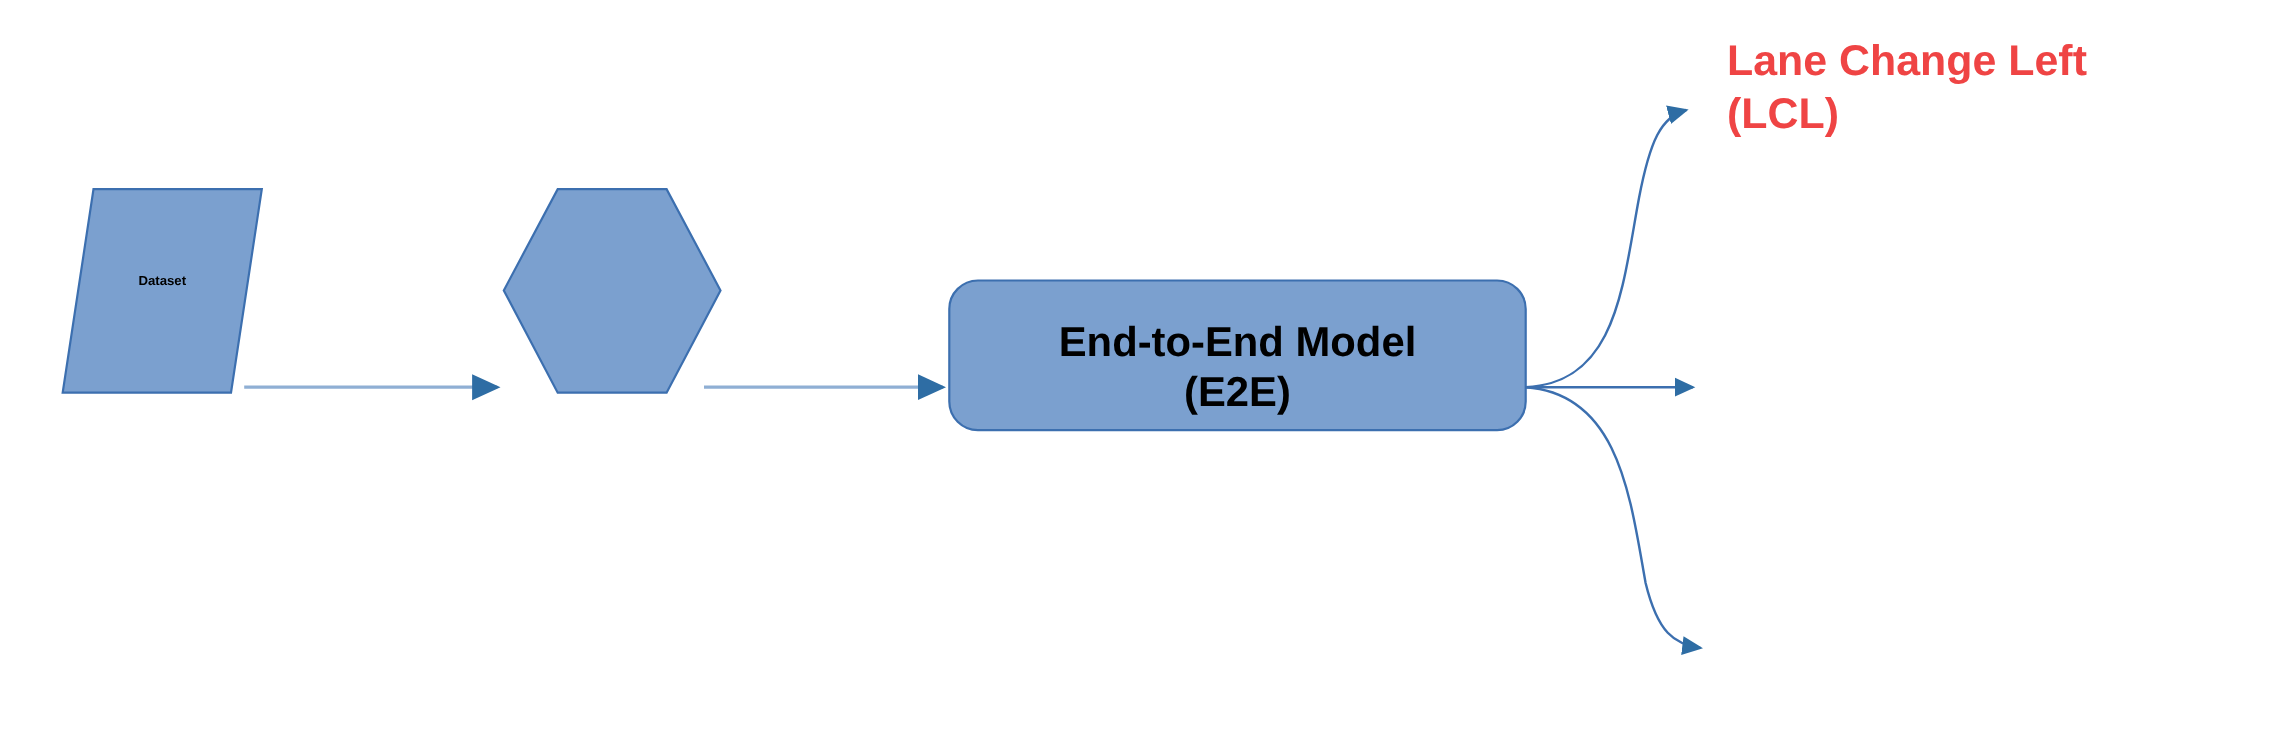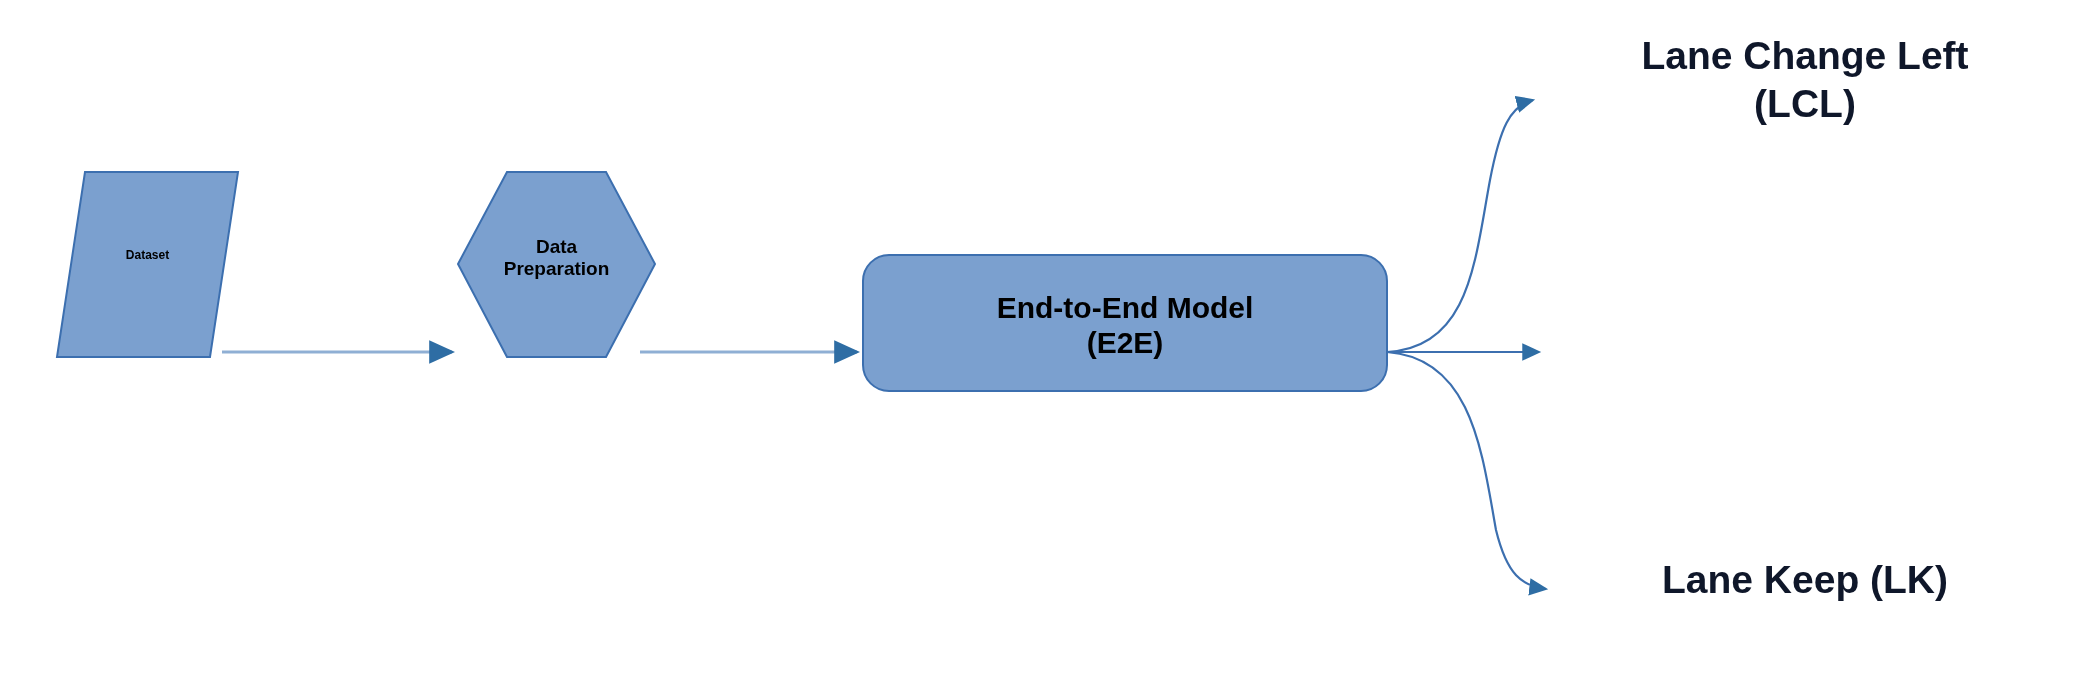--- a/index.html
+++ b/index.html
@@ -43,26 +43,25 @@
   .lbl-dataprep {
     left: 458px;
     top: 236px;
     width: 197px;
     font-size: 19px;
   }
   .lbl-e2e {
     left: 863px;
     top: 290px;
     width: 524px;
-    font-size: 30px;
+    font-size: 38px;
   }
   .out-label {
     position: absolute;
-    text-align: center;
-    color: #0f172a;
+    color: #ef4444;
     font-weight: bold;
     font-size: 39px;
     line-height: 1.22;
     white-space: pre-line;
   }
   .out-lcl {
     left: 1570px;
     top: 32px;
     width: 470px;
   }
@@ -101,25 +100,22 @@
 
     <path d="M 1387,352 C 1470,348 1475,260 1490,180 C 1500,128 1510,106 1533,100" fill="none" stroke="#3C6FAF" stroke-width="2.2" marker-end="url(#arrowhead)"></path>
 
     <path d="M 1387,352 L 1539,352" fill="none" stroke="#3C6FAF" stroke-width="2.2" marker-end="url(#arrowhead)"></path>
 
     <path d="M 1387,352 C 1472,358 1482,452 1496,530 C 1507,575 1522,586 1546,589" fill="none" stroke="#3C6FAF" stroke-width="2.2" marker-end="url(#arrowhead)"></path>
   </svg>
 
   <div class="node-label lbl-dataset">Dataset</div>
 
-  <div class="node-label lbl-dataprep">Data
-Preparation</div>
 
   <div class="node-label lbl-e2e">End-to-End Model
 (E2E)</div>
 
   <div class="out-label out-lcl">Lane Change Left
 (LCL)</div>
 
 
-  <div class="out-label out-lk">Lane Keep (LK)</div>
 
 </div>
 
 </body></html>

